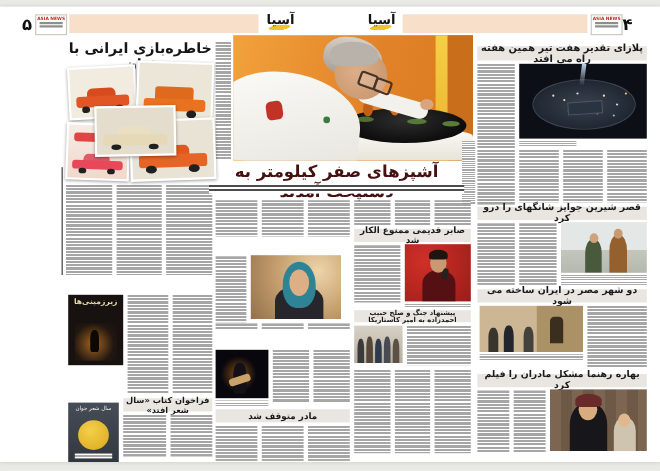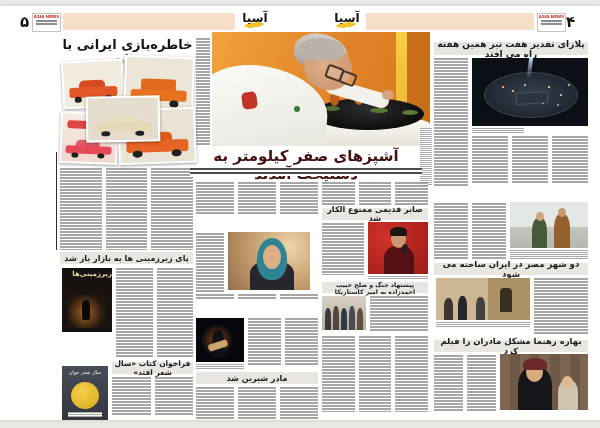--- a/index.html
+++ b/index.html
@@ -125,23 +125,22 @@
       </div>
     </div>
   </div>
   <div class="cols" style="left:60px;top:168px;width:133px;height:82px;">
       <div></div>
       <div></div>
       <div></div>
     </div>
   <div class="vrule" style="left:56px;top:152px;height:98px;"></div>
 
-  <div class="hbar" style="left:60px;top:252px;width:133px;height:12px;font-size:8px;">پای زیرزمینی ها به بازار باز شد</div>
   <div class="ph" style="left:62px;top:268px;width:50px;height:64px;background:#171210;">
-    <div class="abs" style="left:0;top:2px;width:100%;text-align:right;font-size:7px;font-weight:bold;color:#e6d6a8;direction:rtl;">زیرزمینی‌ها</div>
+    <div class="abs" style="left:0;top:2px;width:100%;text-align:center;font-size:7px;font-weight:bold;color:#e6d6a8;direction:rtl;">زیرزمینی‌ها</div>
     <div class="abs" style="left:6px;top:26px;width:38px;height:34px;background:radial-gradient(circle at 45% 55%,rgba(210,130,40,.75),rgba(80,40,15,.2) 65%,transparent);"></div>
     <div class="abs" style="left:20px;top:32px;width:8px;height:20px;background:#0c0806;border-radius:40% 40% 20% 20%;"></div>
   </div>
   <div class="cols" style="left:116px;top:268px;width:77px;height:90px;">
       <div></div>
       <div></div>
     </div>
 
   <div class="ph" style="left:62px;top:366px;width:46px;height:54px;background:linear-gradient(#474d58,#32373f);">
     <div class="abs" style="left:9px;top:16px;width:28px;height:27px;background:radial-gradient(circle at 40% 35%,#f4d048,#d8a81e);border-radius:50%;"></div>
@@ -208,21 +207,21 @@
     <div class="abs" style="left:4px;top:6px;width:34px;height:32px;background:radial-gradient(circle,rgba(216,122,30,.6),transparent 70%);"></div>
     <div class="abs" style="left:16px;top:12px;width:12px;height:28px;background:#141018;border-radius:40% 40% 20% 20%;"></div>
     <div class="abs" style="left:12px;top:24px;width:20px;height:7px;background:#c9a36a;border-radius:3px;transform:rotate(-18deg);"></div>
   </div>
   <div class="cols" style="left:248px;top:318px;width:70px;height:48px;">
       <div></div>
       <div></div>
     </div>
   <div class="ts-fine" style="left:196px;top:364px;width:48px;height:5px;"></div>
 
-  <div class="hbar" style="left:196px;top:372px;width:122px;height:12px;font-size:8px;">مادر شیرین شد</div>
+  <div class="hbar" style="left:196px;top:372px;width:122px;height:12px;font-size:8px;">مادر متوقف شد</div>
   <div class="cols" style="left:196px;top:387px;width:122px;height:32px;">
       <div></div>
       <div></div>
       <div></div>
     </div>
 
   <div class="hbar" style="left:322px;top:208px;width:106px;height:12px;font-size:8px;">صابر قدیمی ممنوع الکار شد</div>
   <div class="ts" style="left:322px;top:223px;width:42px;height:52px;"></div>
   <div class="ph" style="left:368px;top:222px;width:60px;height:52px;background:radial-gradient(circle at 30% 30%,#cf3028,#9c1c18);">
     <div class="abs" style="left:16px;bottom:0;width:30px;height:28px;background:#541012;border-radius:42% 42% 0 0;"></div>
@@ -255,20 +254,21 @@
     <div class="abs" style="left:30px;top:28px;width:2px;height:2px;background:#ffd9a0;border-radius:50%;box-shadow:10px 4px 0 #ffd9a0,22px -2px 0 #cfe2ff,34px 6px 0 #ffca80,46px 0 0 #ffe2b0,58px 8px 0 #cfe2ff,66px -2px 0 #ffca80,14px 14px 0 #caa,40px 16px 0 #ffd9a0,55px 18px 0 #9fb8d8;"></div>
     <div class="abs" style="left:44px;top:34px;width:30px;height:10px;background:#2a3340;border:1px solid #4a5566;transform:rotate(-4deg);"></div>
   </div>
   <div class="ts-fine" style="left:472px;top:128px;width:52px;height:5px;"></div>
   <div class="cols" style="left:472px;top:136px;width:116px;height:48px;">
       <div></div>
       <div></div>
       <div></div>
     </div>
 
+  <div class="hbar" style="left:434px;top:188px;width:154px;height:12px;font-size:8.5px;">قصر شیرین جوایز شانگهای را درو کرد</div>
   <div class="cols" style="left:434px;top:203px;width:72px;height:56px;">
       <div></div>
       <div></div>
     </div>
   <div class="ph" style="left:510px;top:202px;width:78px;height:46px;background:linear-gradient(#e3e7e6 0%,#e3e7e6 55%,#c2c6bd 55%,#b4b8ae 100%);">
     <div class="abs" style="left:22px;bottom:0;width:15px;height:30px;background:#49593c;border-radius:40% 40% 0 0;"></div>
     <div class="abs" style="left:26px;top:10px;width:8px;height:9px;background:#cfa47c;border-radius:50%;"></div>
     <div class="abs" style="left:44px;bottom:0;width:16px;height:34px;background:#93602e;border-radius:40% 40% 0 0;"></div>
     <div class="abs" style="left:48px;top:6px;width:8px;height:9px;background:#c79a70;border-radius:50%;"></div>
   </div>

